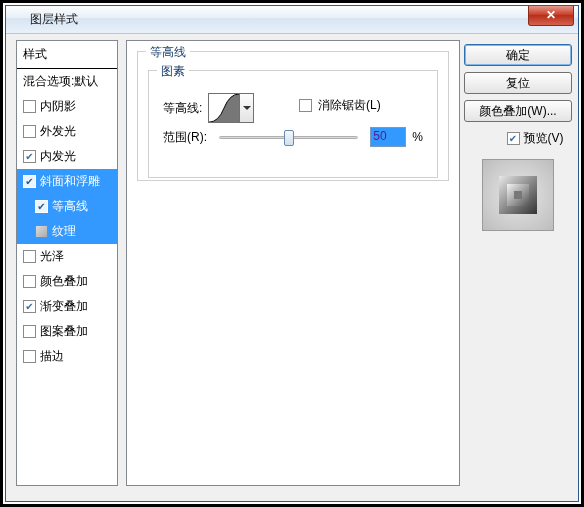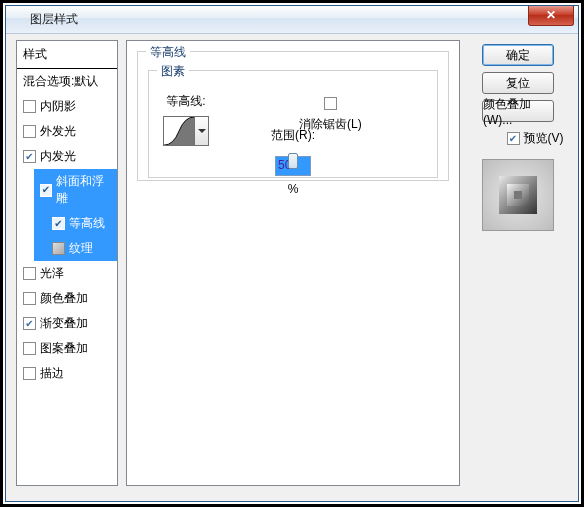--- a/index.html
+++ b/index.html
@@ -8,45 +8,45 @@
   .win { position: absolute; inset: 2px; border: 1px solid #2a5a8a; background: #fff; display: flex; flex-direction: column; }
   .titlebar { height: 28px; background: linear-gradient(#fdfefe, #e6eef7 45%, #d7e4f2 46%, #e9f1fa); display: flex; align-items: center; padding-left: 24px; border-bottom: 1px solid #b8c7d8; }
   .titlebar .title { color: #1a1a1a; }
   .closebtn { margin-left: auto; width: 46px; height: 20px; margin-right: 4px; margin-top: -8px; background: linear-gradient(#e49a8f, #c8402a 45%, #b42b16 46%, #d6624e); border: 1px solid #8a2a1a; border-top: none; border-radius: 0 0 3px 3px; color: #fff; display: flex; align-items: center; justify-content: center; font-weight: bold; font-size: 13px; cursor: pointer; }
   .client { flex: 1; background: #f0f0f0; padding: 6px 10px 10px 10px; display: flex; gap: 8px; position: relative; }
   .panel { background: #fff; border: 1px solid #828790; }
   .left { width: 102px; height: 446px; display: flex; flex-direction: column; }
   .lhead { border-bottom: 1px solid #000000; padding: 5px 6px; }
   .litem { padding: 4px 6px; display: flex; align-items: center; gap: 4px; cursor: pointer; }
   .litem.sub { padding-left: 18px; }
-  .litem.sel { background: #3399ff; color: #fff; margin-left: 17px; }
+  .litem.sel { background: #3399ff; color: #fff; }
   .cb { width: 13px; height: 13px; border: 1px solid #8a8a8a; background: #fff; display: inline-flex; align-items: center; justify-content: center; font-size: 10px; color: #3b6ea5; line-height: 1; }
   .cb.checked::before { content: "✔"; }
   .litem.sel .cb { border-color: #fff; background: rgba(255,255,255,0.9); color: #2a5a8a; }
   .texicon { width:13px; height:13px; background: linear-gradient(135deg,#ddd,#aaa); border:1px solid #888; }
   .mid { flex: 1; height: 446px; position: relative; }
   .group { position: absolute; border: 1px solid #d0d0d0; }
   .group .glabel { position: absolute; top: -8px; left: 8px; background: #fff; padding: 0 4px; color: #1a3e6e; }
   .g-outer { left: 10px; top: 10px; right: 10px; height: 130px; }
   .g-inner { left: 10px; top: 18px; right: 10px; height: 108px; }
-  .row { position: absolute; display: flex; align-items: center; gap: 6px; flex-direction: column; }
+  .row { position: absolute; display: flex; align-items: center; gap: 6px; }
   .row1 { left: 14px; top: 22px; }
   .row1b { left: 150px; top: 26px; }
   .row2 { left: 14px; top: 56px; right: 14px; }
   .curve { width: 32px; height: 30px; border: 1px solid #707070; background: #fff; position: relative; overflow: hidden; }
   .curve svg { position:absolute; inset:0; }
   .dd { width: 14px; height: 30px; border: 1px solid #707070; border-left: none; background: linear-gradient(#fdfdfd,#e3e3e3); display:flex; align-items:center; justify-content:center; cursor:pointer; }
   .dd::after { content:""; border:4px solid transparent; border-top-color:#333; margin-top:4px; }
   .slider { flex:1; height: 20px; position: relative; margin: 0 6px; }
   .slider .track { position:absolute; left:0; right:0; top:9px; height:3px; background:#d8d8d8; border:1px solid #b0b0b0; border-radius:2px; }
   .slider .thumb { position:absolute; top:3px; width:10px; height:16px; background: linear-gradient(#f4f8fc,#cfe0f0); border:1px solid #6a8aab; border-radius:2px; }
   .numbox { width: 36px; height: 20px; border:1px solid #7a9ac0; background:#fff; color:#000; padding:1px 2px; }
   .numbox.sel { background:#3399ff; color:#4c1d95; }
   .right { width: 100px; height: 446px; background: transparent; border: none; display:flex; flex-direction:column; align-items:center; gap:6px; padding-top:4px; }
-  .btn { width: 72px; height: 22px; border:1px solid #707070; border-radius:3px; background: linear-gradient(#fdfdfd,#e4e4e4); cursor:pointer; display:flex; align-items:center; justify-content:center; }
+  .btn { width: 108px; height: 22px; border:1px solid #707070; border-radius:3px; background: linear-gradient(#fdfdfd,#e4e4e4); cursor:pointer; display:flex; align-items:center; justify-content:center; }
   .btn.def { border-color:#2f6fb0; box-shadow: inset 0 0 0 1px #7fb7e8; }
   .prevrow { display:flex; align-items:center; gap:4px; margin-top:2px;padding-left:34px; }
   .preview { width:72px; height:72px; border:1px solid #9a9a9a; background: radial-gradient(circle at 50% 50%, #e8e8e8, #bdbdbd); display:flex; align-items:center; justify-content:center; margin-top:6px; }
   .bevel { width:38px; height:38px; background: linear-gradient(135deg,#e8e8e8 0%, #8a8a8a 50%, #333 100%); position:relative; }
   .bevel::before { content:""; position:absolute; inset:8px; background: linear-gradient(135deg,#f4f4f4,#555); }
   .bevel::after { content:""; position:absolute; inset:15px; background:#777; }
 </style>
 </head>
 <body>
 

